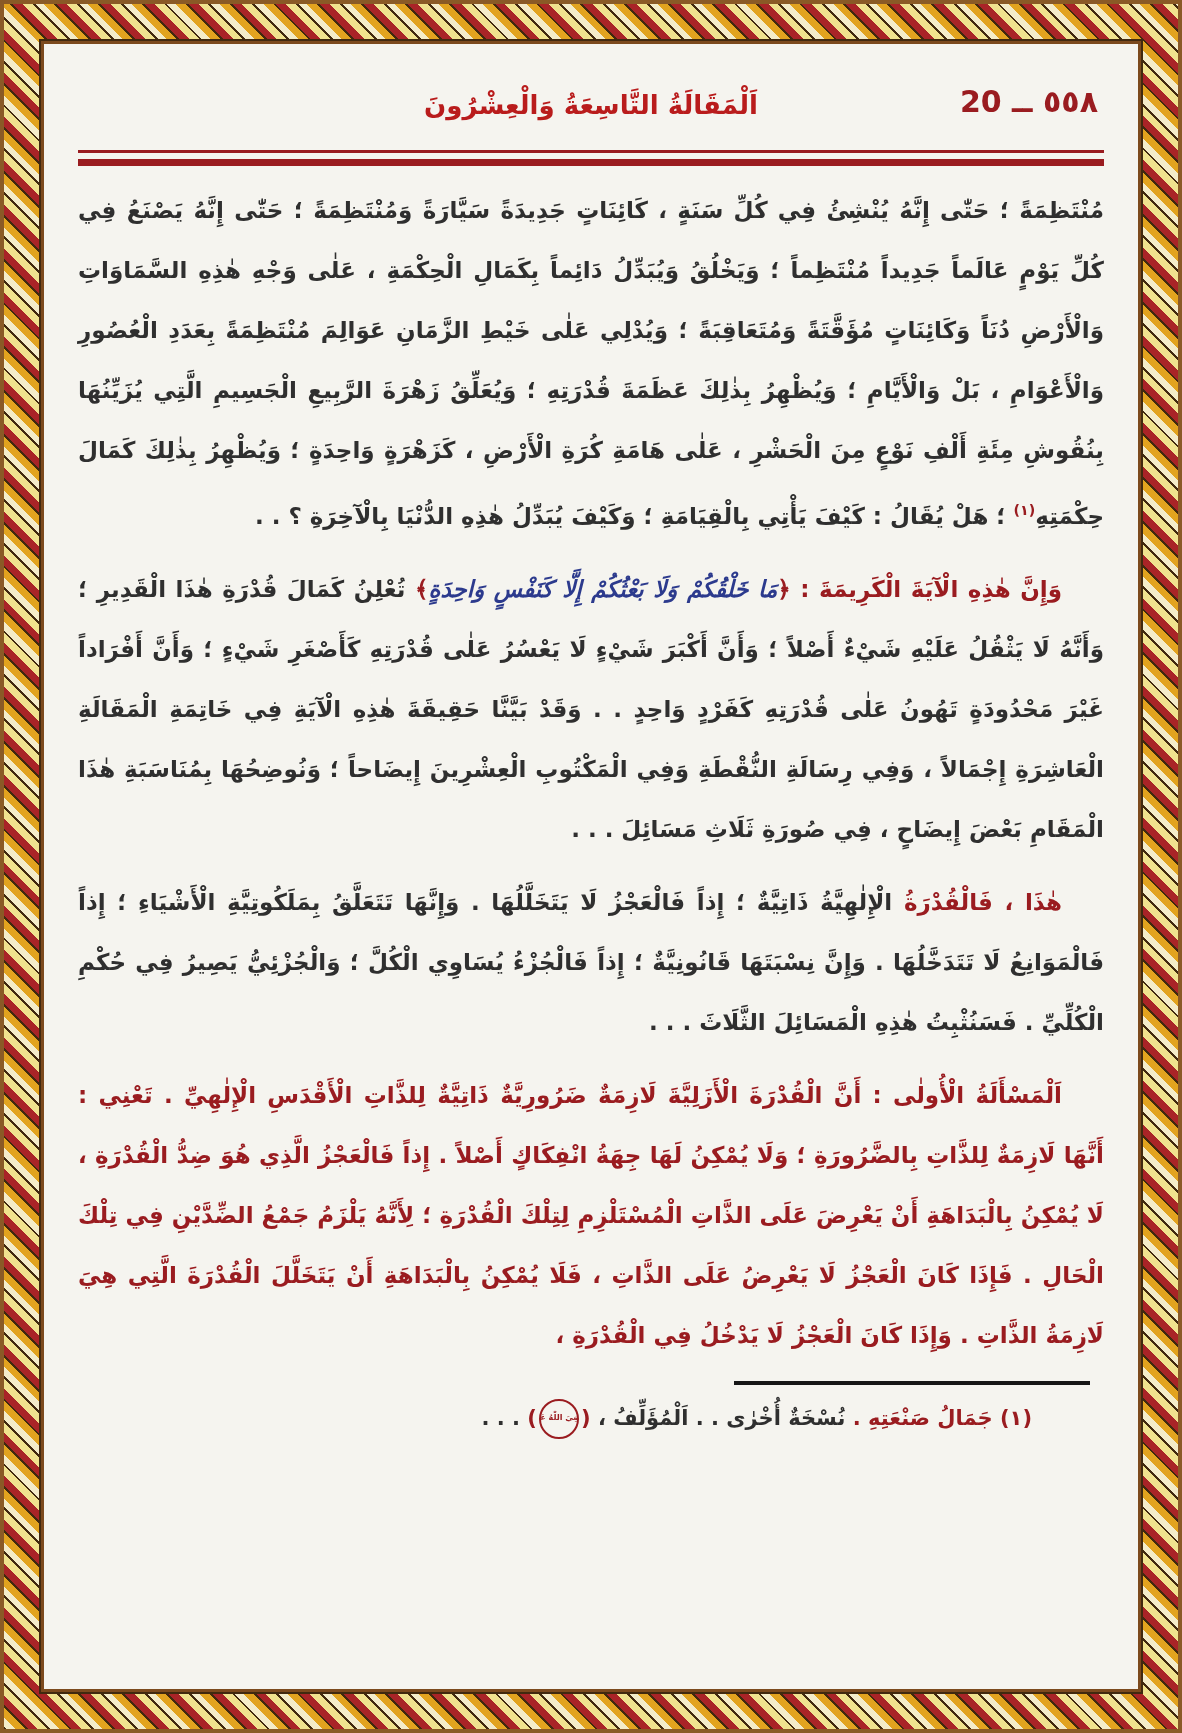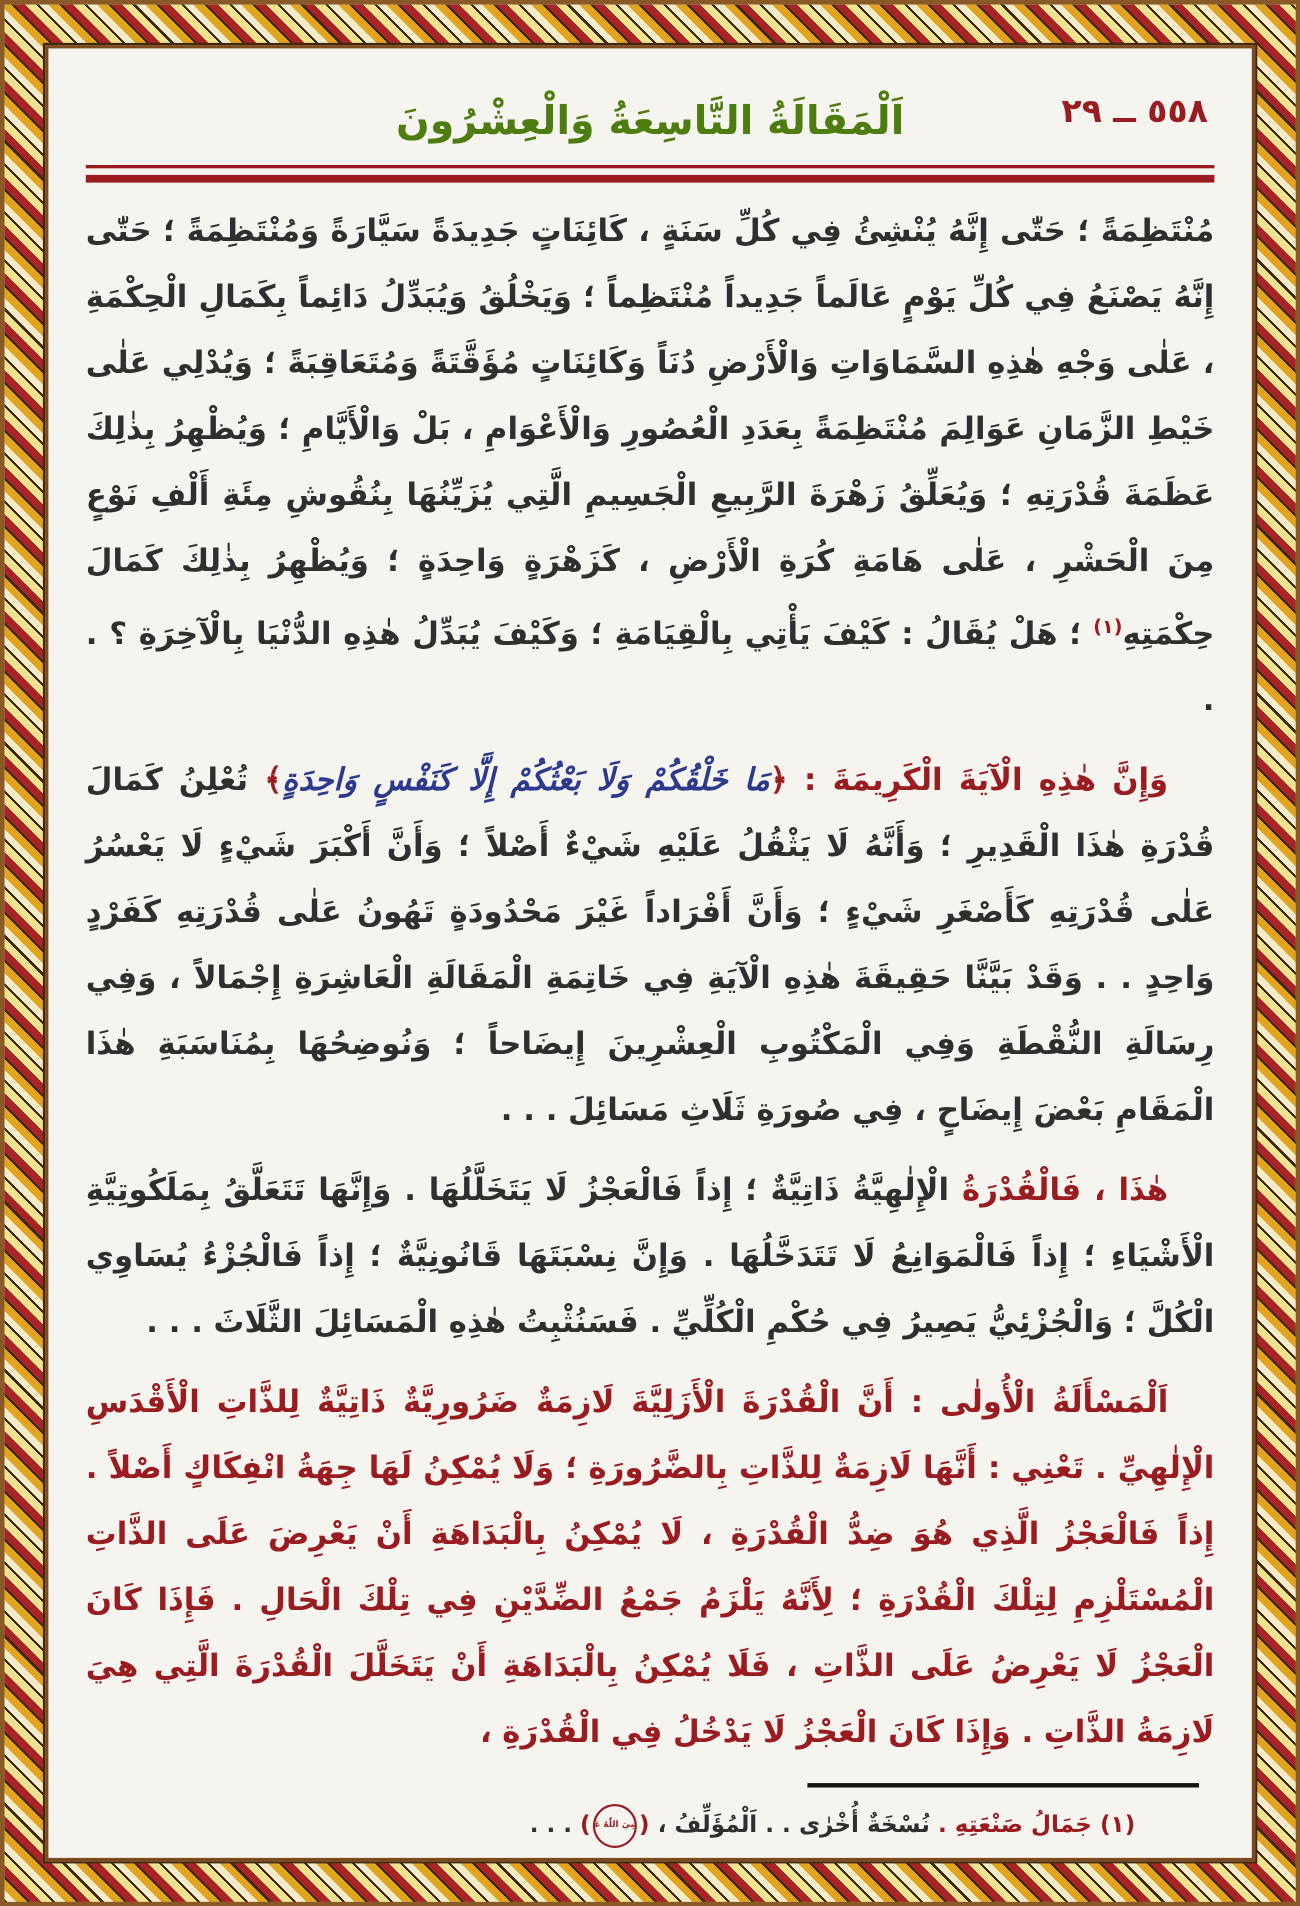--- a/index.html
+++ b/index.html
@@ -17,27 +17,27 @@
     box-sizing:border-box;padding:26px 34px 0;
     direction:rtl;font-family:"DejaVu Sans",sans-serif;
   }
   .header{position:relative;height:76px;}
   .page-number{
     position:absolute;top:14px;right:6px;
     color:#9a1c20;font-size:30px;font-weight:bold;letter-spacing:1px;
   }
   .page-title{
     position:absolute;top:20px;left:50%;transform:translateX(-50%);
-    color:#4d7c0f;font-size:36px;font-weight:bold;white-space:nowrap;
+    color:#b91c1c;font-size:26px;font-weight:bold;white-space:nowrap;
   }
   .header-rule{
     margin-top:4px;height:6px;
     border-top:3px solid #9a1c20;border-bottom:7px solid #9a1c20;
   }
-  .body{margin-top:14px;font-size:28px;font-weight:bold;color:#2f2f2f;
+  .body{margin-top:14px;font-size:23px;font-weight:bold;color:#2f2f2f;
         text-align:justify;}
   .body p{margin:0 0 13px;line-height:60px;}
   .indent{text-indent:42px;}
   .red{color:#9a1c20;}
   .navy{color:#2c3a8d;font-style:italic;}
   .fn-ref{color:#9a1c20;font-size:0.62em;vertical-align:super;font-weight:bold;}
   .fn-rule{width:356px;height:4px;background:#161616;margin:16px 14px 12px auto;}
   .footnote{
     font-size:21px;font-weight:bold;color:#2f2f2f;text-align:right;
     padding-left:14px;padding-right:72px;line-height:42px;white-space:nowrap;
@@ -49,21 +49,21 @@
     vertical-align:middle;margin:0 2px;overflow:hidden;
   }
 </style>
 </head>
 <body>
 
 <div class="page">
   <div class="content">
 
     <div class="header">
-      <span class="page-number">٥٥٨ ــ ٢٩</span>
+      <span class="page-number">٥٥٨ ــ 20</span>
       <span class="page-title">اَلْمَقَالَةُ التَّاسِعَةُ وَالْعِشْرُونَ</span>
     </div>
 
     <div class="header-rule"></div>
 
     <div class="body">
 
       <p><span>مُنْتَظِمَةً ؛ حَتّٰى إِنَّهُ يُنْشِئُ فِي كُلِّ سَنَةٍ ، كَائِنَاتٍ جَدِيدَةً سَيَّارَةً وَمُنْتَظِمَةً ؛ حَتّٰى إِنَّهُ يَصْنَعُ فِي كُلِّ يَوْمٍ عَالَماً جَدِيداً مُنْتَظِماً ؛ وَيَخْلُقُ وَيُبَدِّلُ دَائِماً بِكَمَالِ الْحِكْمَةِ ، عَلٰى وَجْهِ هٰذِهِ السَّمَاوَاتِ وَالْأَرْضِ دُنَاً وَكَائِنَاتٍ مُؤَقَّتَةً وَمُتَعَاقِبَةً ؛ وَيُدْلِي عَلٰى خَيْطِ الزَّمَانِ عَوَالِمَ مُنْتَظِمَةً بِعَدَدِ الْعُصُورِ وَالْأَعْوَامِ ، بَلْ وَالْأَيَّامِ ؛ وَيُظْهِرُ بِذٰلِكَ عَظَمَةَ قُدْرَتِهِ ؛ وَيُعَلِّقُ زَهْرَةَ الرَّبِيعِ الْجَسِيمِ الَّتِي يُزَيِّنُهَا بِنُقُوشِ مِئَةِ أَلْفِ نَوْعٍ مِنَ الْحَشْرِ ، عَلٰى هَامَةِ كُرَةِ الْأَرْضِ ، كَزَهْرَةٍ وَاحِدَةٍ ؛ وَيُظْهِرُ بِذٰلِكَ كَمَالَ حِكْمَتِهِ</span><span class="fn-ref">(١)</span><span> ؛ هَلْ يُقَالُ : كَيْفَ يَأْتِي بِالْقِيَامَةِ ؛ وَكَيْفَ يُبَدِّلُ هٰذِهِ الدُّنْيَا بِالْآخِرَةِ ؟ . .</span></p>
 
       <p class="indent"><span class="red">وَإِنَّ هٰذِهِ الْآيَةَ الْكَرِيمَةَ : </span><span class="red">﴿</span><span class="navy">مَا خَلْقُكُمْ وَلَا بَعْثُكُمْ إِلَّا كَنَفْسٍ وَاحِدَةٍ</span><span class="red">﴾</span><span> تُعْلِنُ كَمَالَ قُدْرَةِ هٰذَا الْقَدِيرِ ؛ وَأَنَّهُ لَا يَثْقُلُ عَلَيْهِ شَيْءٌ أَصْلاً ؛ وَأَنَّ أَكْبَرَ شَيْءٍ لَا يَعْسُرُ عَلٰى قُدْرَتِهِ كَأَصْغَرِ شَيْءٍ ؛ وَأَنَّ أَفْرَاداً غَيْرَ مَحْدُودَةٍ تَهُونُ عَلٰى قُدْرَتِهِ كَفَرْدٍ وَاحِدٍ . . وَقَدْ بَيَّنَّا حَقِيقَةَ هٰذِهِ الْآيَةِ فِي خَاتِمَةِ الْمَقَالَةِ الْعَاشِرَةِ إِجْمَالاً ، وَفِي رِسَالَةِ النُّقْطَةِ وَفِي الْمَكْتُوبِ الْعِشْرِينَ إِيضَاحاً ؛ وَنُوضِحُهَا بِمُنَاسَبَةِ هٰذَا الْمَقَامِ بَعْضَ إِيضَاحٍ ، فِي صُورَةِ ثَلَاثِ مَسَائِلَ . . .</span></p>

